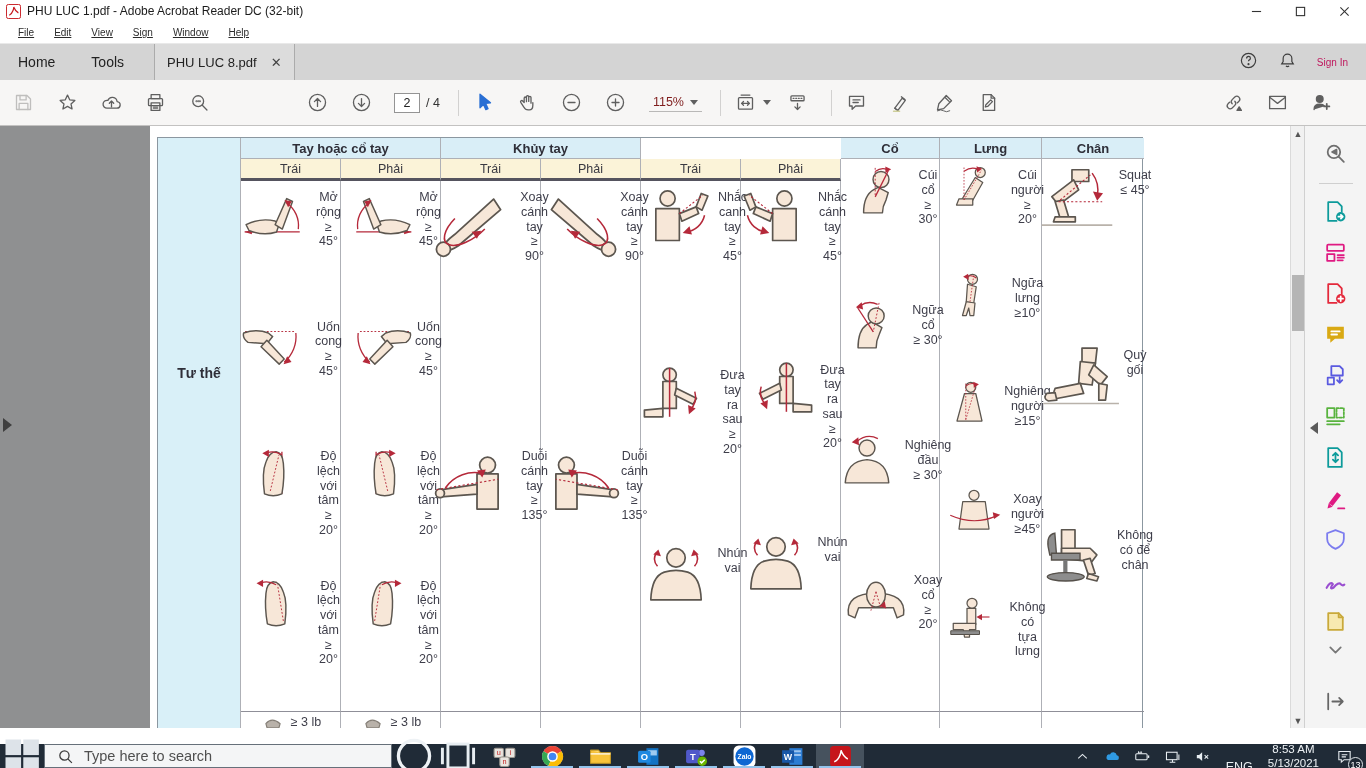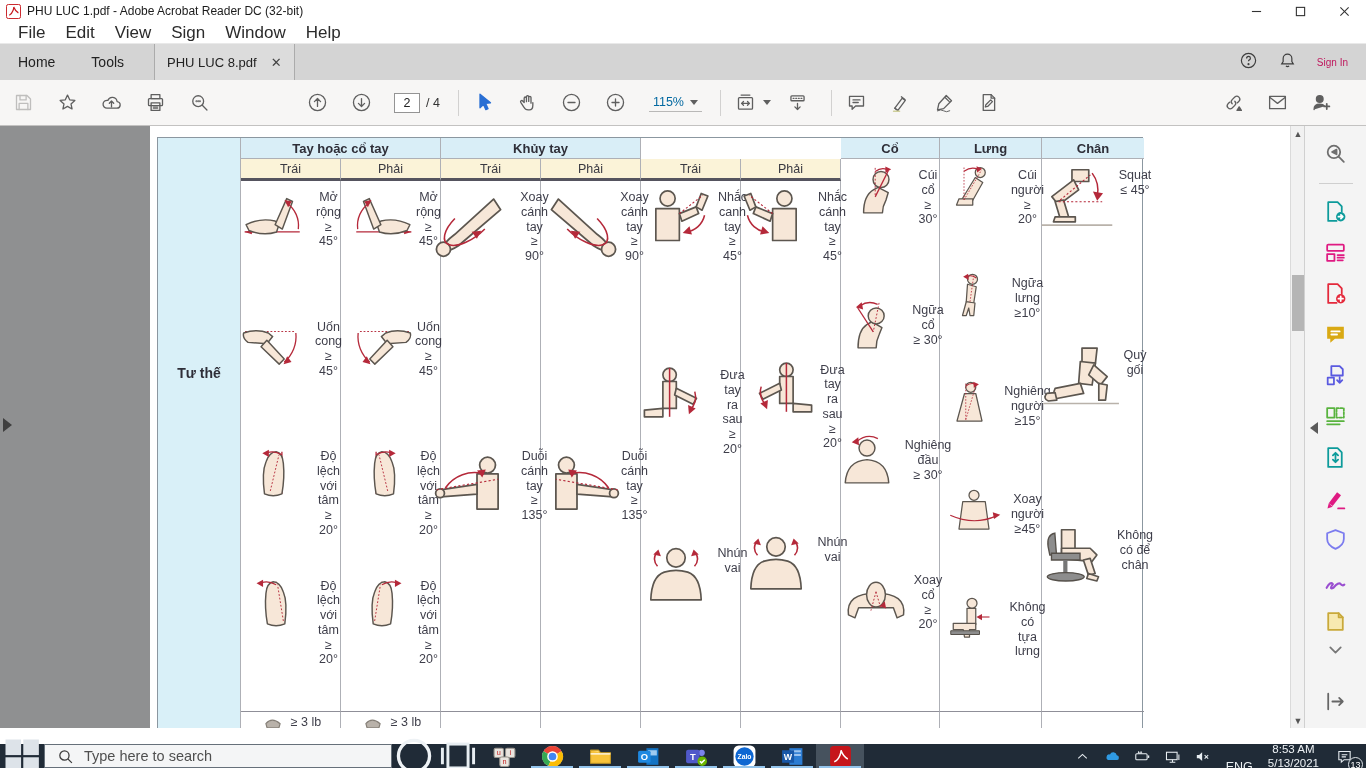--- a/index.html
+++ b/index.html
@@ -9,40 +9,40 @@
   
   .titlebar{position:absolute;top:0;left:0;right:0;height:22px;background:#fff;display:flex;align-items:center;padding-left:6px;}
   .titlebar .app-ic{width:15px;height:15px;margin-right:6px;}
   .titlebar .ttl{font-size:12px;color:#1b1b1b;}
   .winctl{position:absolute;right:0;top:0;height:22px;display:flex;}
   .winctl span{width:44px;height:22px;display:flex;align-items:center;justify-content:center;color:#333;font-size:11px;}
   .winctl svg{width:11px;height:11px;stroke:#333;stroke-width:1.2;fill:none;}
 
   
   .menubar{position:absolute;top:22px;left:0;right:0;height:22px;background:#fff;display:flex;align-items:center;padding-left:8px;border-bottom:1px solid #e9e9e9;}
-  .menubar .mi{font-size:17px;color:#2b2b2b;padding:0 10px;cursor:default;}
+  .menubar .mi{font-size:10px;color:#2b2b2b;padding:0 10px;cursor:default;text-decoration:underline;}
 
   
   .tabbar{position:absolute;top:44px;left:0;right:0;height:36px;background:#d4d4d4;display:flex;align-items:stretch;}
   .tab{display:flex;align-items:center;padding:0 18px;font-size:14px;color:#222;}
   .tab.doc{background:#dcdcdc;border-left:1px solid #ababab;border-right:1px solid #ababab;font-size:13px;padding:0 12px;margin-left:12px;}
   .tab .x{margin-left:14px;color:#444;font-size:13px;}
   .tabbar-right{margin-left:auto;display:flex;align-items:center;gap:20px;padding-right:18px;}
   .tabbar-right .ric svg{width:19px;height:19px;stroke:#3d3d3d;stroke-width:1.5;fill:none;}
   .signin{font-size:10px;color:#be185d;}
 
   
   .toolbar{position:absolute;top:80px;left:0;right:0;height:46px;background:#f7f6f5;border-bottom:1px solid #c3c2c1;display:flex;align-items:center;padding:0 12px;}
   .tbi{width:22px;height:22px;display:flex;align-items:center;justify-content:center;margin-right:22px;flex:none;}
   .tbi svg{width:21px;height:21px;stroke:#5f5f5f;stroke-width:1.5;fill:none;stroke-linecap:round;stroke-linejoin:round;}
   .tbi.disabled svg{stroke:#bfbebd;}
   .tb-sep{width:1px;height:26px;background:#d2d1d0;margin:0 14px 0 0;flex:none;}
   .pgbox{width:26px;height:20px;background:#fff;border:1px solid #949494;font-size:12.5px;color:#222;text-align:center;line-height:18px;margin-right:6px;flex:none;}
   .pgtot{font-size:12.5px;color:#333;margin-right:18px;flex:none;}
-  .zoombox{display:flex;align-items:center;gap:6px;margin-right:18px;font-size:12.5px;color:#0369a1;flex:none;border-bottom:1px solid #b9b8b7;padding:2px 4px;}
+  .zoombox{display:flex;align-items:center;gap:6px;margin-right:18px;font-size:12.5px;color:#7f1d1d;flex:none;border-bottom:1px solid #b9b8b7;padding:2px 4px;}
   .caret{width:0;height:0;border-left:4px solid transparent;border-right:4px solid transparent;border-top:5px solid #5f5f5f;}
   .tb-spring{flex:1;}
 
   
   .docarea{position:absolute;top:126px;left:0;right:0;bottom:40px;background:#8f9091;overflow:hidden;}
   .lpanel-arrow{position:absolute;left:3px;top:292px;width:0;height:0;border-top:7px solid transparent;border-bottom:7px solid transparent;border-left:9px solid #3f3f3f;}
   .pdfpage{position:absolute;left:150px;top:0;width:1140px;height:602px;background:#fff;}
 
   
   .ptable{position:absolute;left:7px;top:11px;width:986px;display:grid;grid-template-columns:83px 100px 100px 100px 100px 100px 100px 99px 102px 102px;grid-template-rows:21px 22px 531px 16px;border:1px solid #8b97a0;font-family:"DejaVu Sans",sans-serif;}

